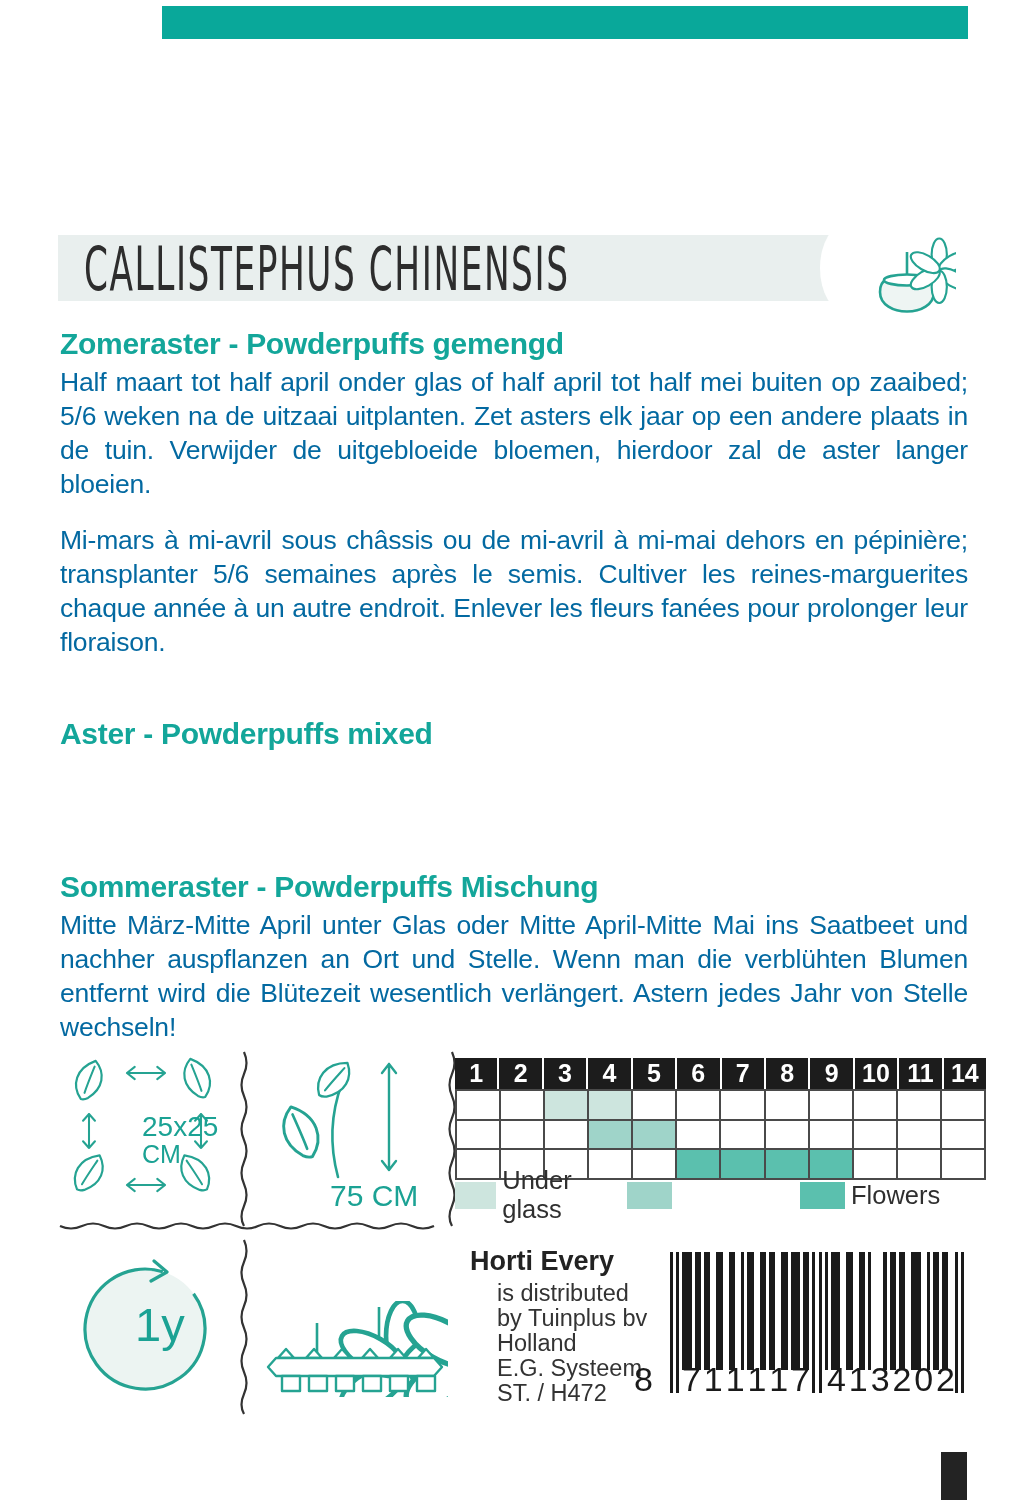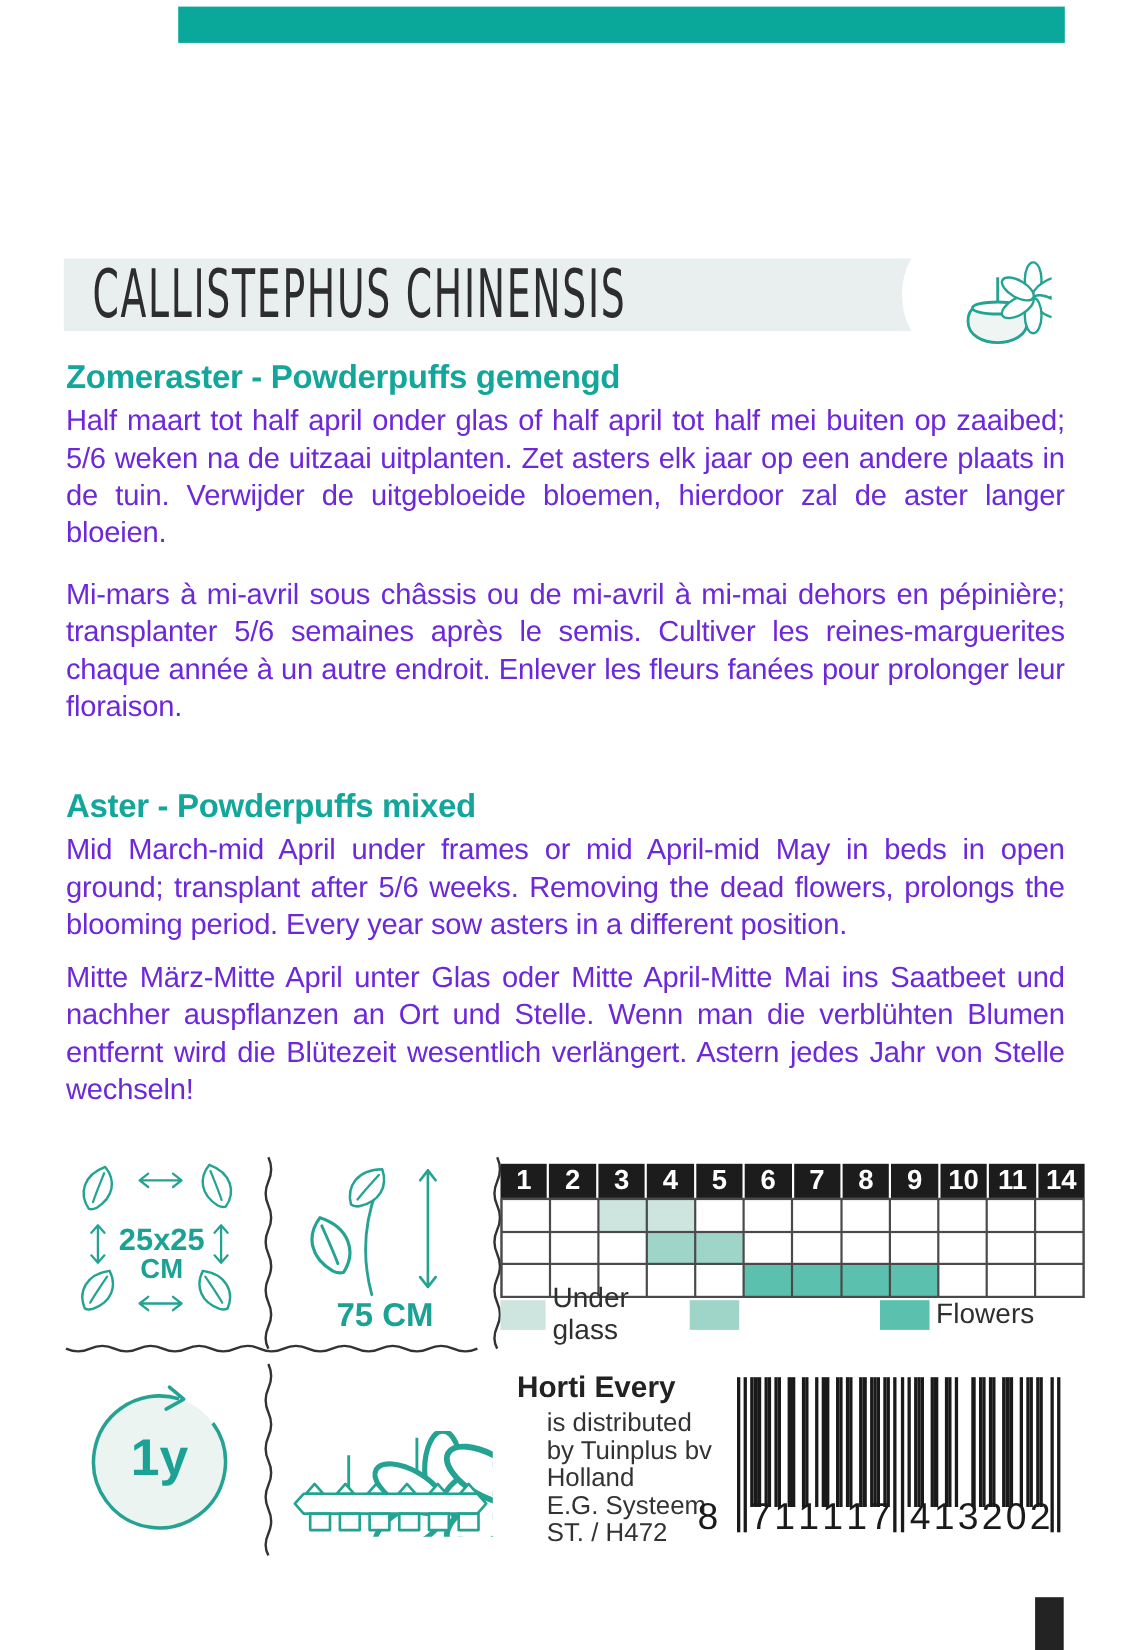--- a/index.html
+++ b/index.html
@@ -10,24 +10,24 @@
   .top-bar{left:162px;top:6px;width:806px;height:33px;background:#09a89a;}
 
   
   .banner{left:58px;top:235px;width:788px;height:66px;background:#e9efee;display:flex;align-items:center;}
   .banner::after{content:"";position:absolute;right:-28px;top:-12px;width:54px;height:90px;background:#ffffff;border-radius:50%;}
   .species-title{display:inline-block;margin-left:26px;font-size:44px;color:#2d2d2d;letter-spacing:2px;transform:scale(0.78,1.38);transform-origin:left center;white-space:nowrap;font-family:"DejaVu Sans",sans-serif;}
 
   
   .section{left:60px;width:908px;}
   .section h2{margin:0 0 5px 0;font-size:30px;line-height:32px;font-weight:bold;color:#13a69a;letter-spacing:-0.3px;}
-  .section p{margin:0;font-size:26.5px;line-height:34px;color:#6d28d9;text-align:justify;letter-spacing:-0.2px;}
-
-  
-  .teal-label{color:#1ba294;font-weight:bold;text-align:center;line-height:1.05;}
+  .section p{margin:0;font-size:26.5px;line-height:34px;color:#0369a1;text-align:justify;letter-spacing:-0.2px;}
+
+  
+  .teal-label{color:#1ba294;font-weight:normal;line-height:1.05;margin-left:40px;}
   .spacing-text{left:102px;top:1112px;width:90px;font-size:28px;}
   .spacing-cm{font-size:25px;}
   .height-label{left:290px;top:1180px;width:120px;font-size:30px;}
   .cycle-label{left:95px;top:1300px;width:100px;font-size:47px;}
 
   
   .calendar{left:455px;top:1058px;width:531px;}
   .cal-header{display:flex;gap:2px;height:31px;}
   .cal-head{flex:1;background:#1c1c1c;color:#ffffff;font-weight:bold;font-size:25px;display:flex;align-items:center;justify-content:center;}
   .cal-body{margin-top:0px;border:2px solid #4a4a4a;background:#4a4a4a;display:grid;grid-template-columns:repeat(12,1fr);gap:2px;}
@@ -108,23 +108,23 @@
 
 <div class="abs section" style="top:328px;">
   <h2>Zomeraster - Powderpuffs gemengd</h2>
   <p>Half maart tot half april onder glas of half april tot half mei buiten op zaaibed; 5/6 weken na de uitzaai uitplanten. Zet asters elk jaar op een andere plaats in de tuin. Verwijder de uitgebloeide bloemen, hierdoor zal de aster langer bloeien.</p>
 </div>
 <div class="abs section" style="top:523px;">
   <p>Mi-mars à mi-avril sous châssis ou de mi-avril à mi-mai  dehors en pépinière; transplanter 5/6 semaines après le semis. Cultiver les reines-marguerites chaque année à un autre endroit. Enlever les fleurs fanées pour prolonger leur floraison.</p>
 </div>
 <div class="abs section" style="top:718px;">
   <h2>Aster - Powderpuffs mixed</h2>
-  <p>Mid March-mid April under frames or mid April-mid May in beds in open ground; transplant after 5/6 weeks. Removing the dead flowers, prolongs the blooming period. Every year sow asters in a different position.</p>
 </div>
 <div class="abs section" style="top:871px;">
+  <h2>Sommeraster - Powderpuffs Mischung</h2>
   <p>Mitte März-Mitte April unter Glas oder Mitte April-Mitte Mai ins Saatbeet und nachher auspflanzen an Ort und Stelle. Wenn man die verblühten Blumen entfernt wird die Blütezeit wesentlich verlängert. Astern jedes Jahr von Stelle wechseln!</p>
 </div>
 
 <svg class="abs" style="left:238px;top:1050px;" width="12" height="178" viewBox="0 0 12 178">
   <path d="M6,2 q5,11 0,22 t0,22 t0,22 t0,22 t0,22 t0,22 t0,22 t0,20" fill="none" stroke="#333333" stroke-width="2.2"></path>
 </svg>
 <svg class="abs" style="left:446px;top:1050px;" width="12" height="178" viewBox="0 0 12 178">
   <path d="M6,2 q5,11 0,22 t0,22 t0,22 t0,22 t0,22 t0,22 t0,22 t0,20" fill="none" stroke="#333333" stroke-width="2.2"></path>
 </svg>
 <svg class="abs" style="left:58px;top:1220px;" width="394" height="12" viewBox="0 0 394 12">

